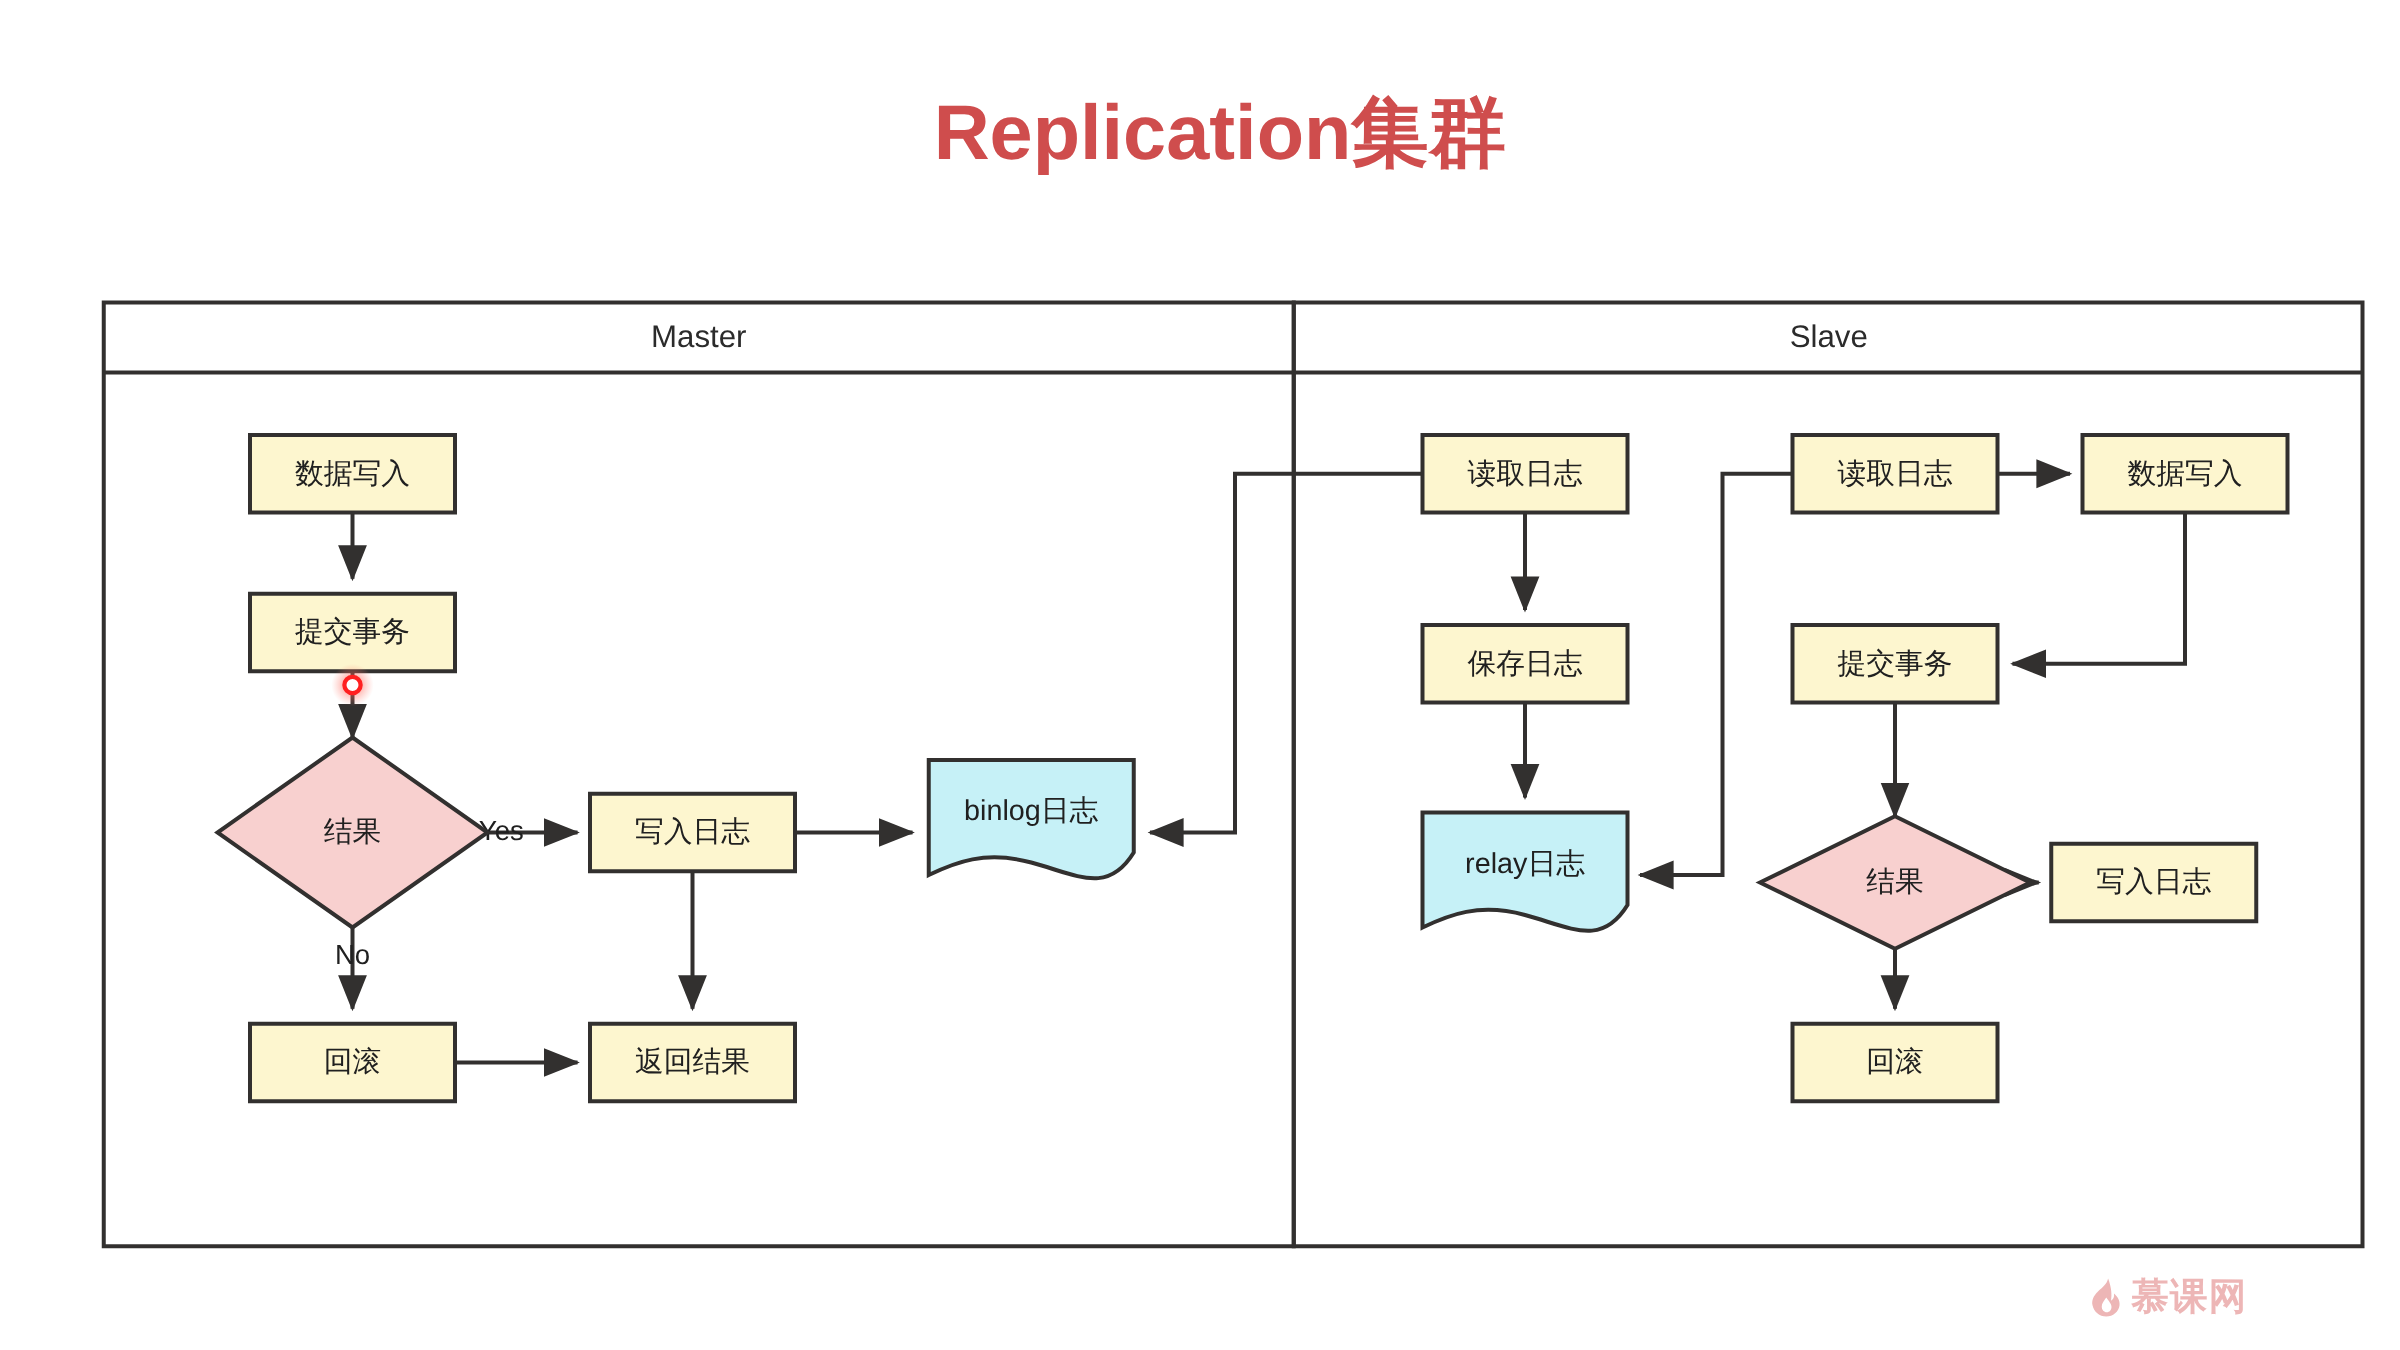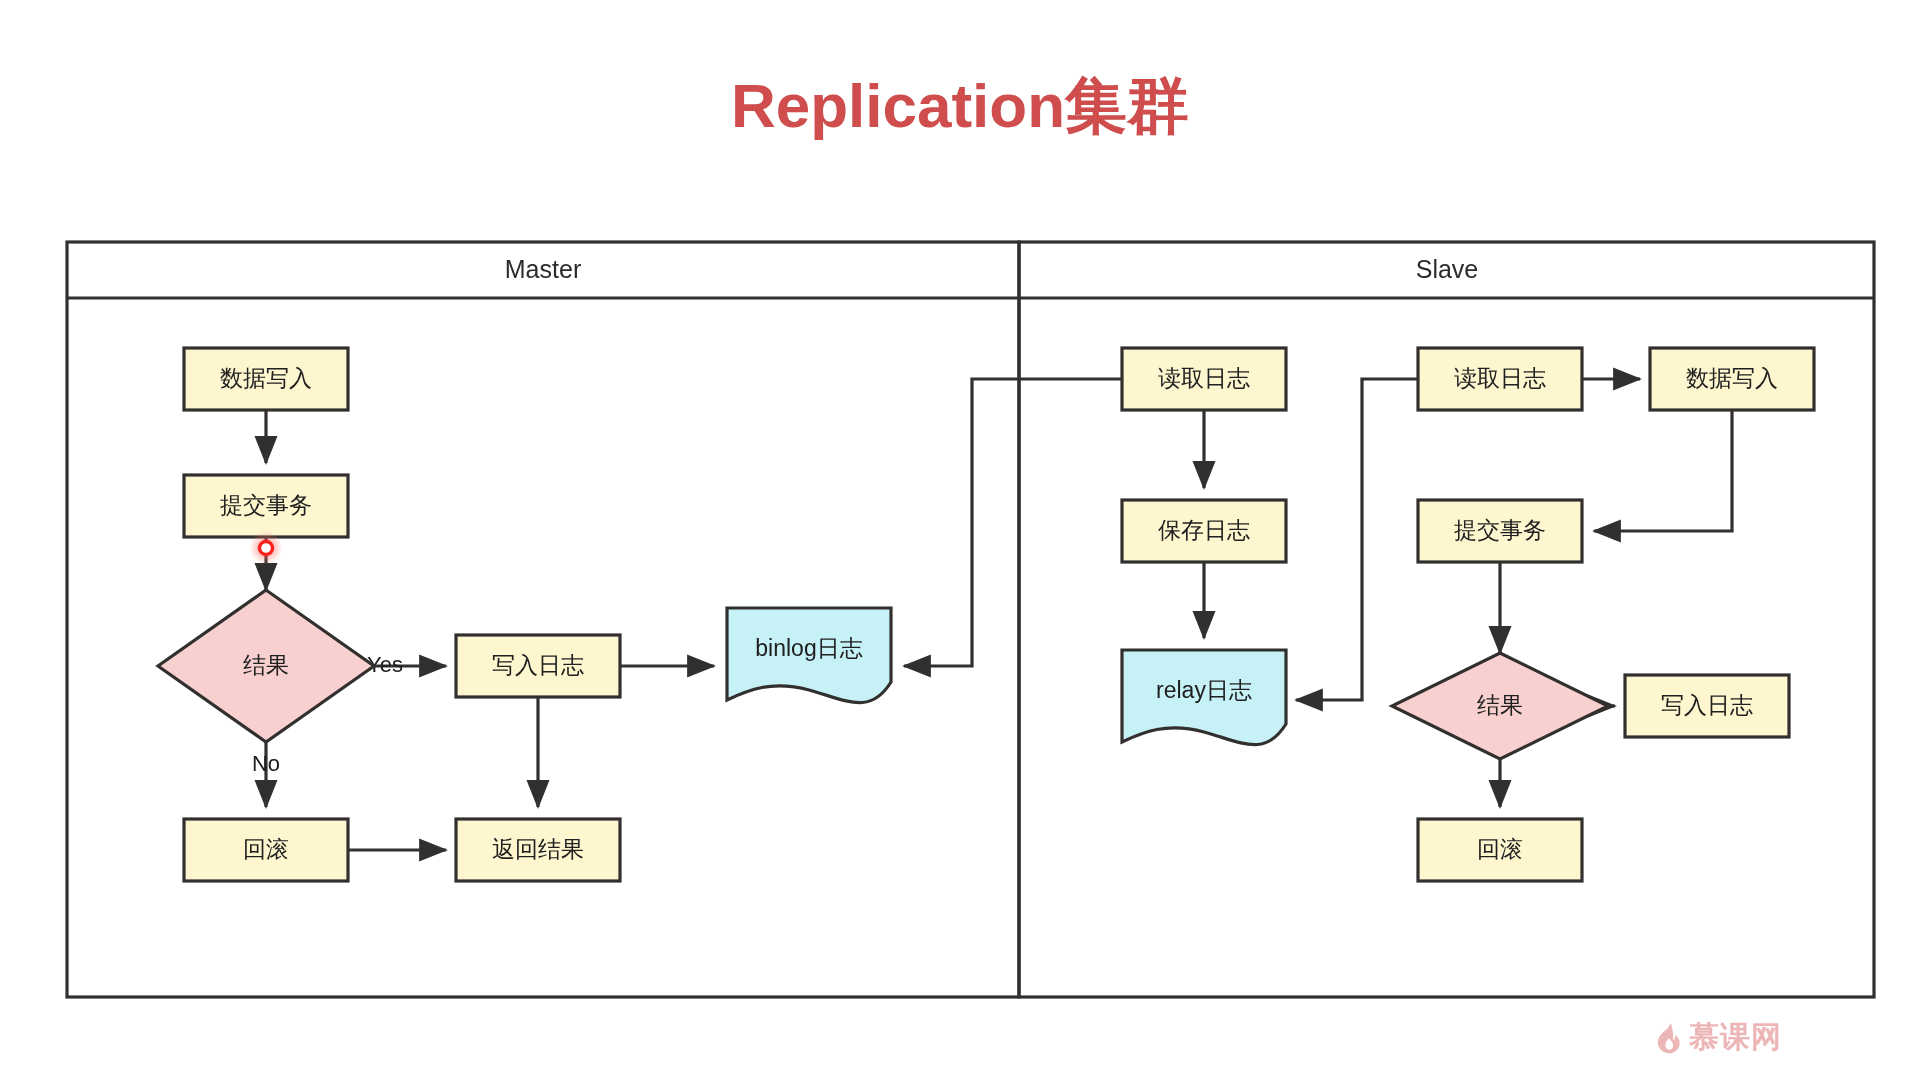--- a/index.html
+++ b/index.html
@@ -9,21 +9,21 @@
   }
   body {
     width: 1920px;
     height: 1080px;
     font-family: "Liberation Sans", "DejaVu Sans", sans-serif;
     overflow: hidden;
     position: relative;
   }
   #stage {
     position: absolute;
-    left: 0; top: 0;
+    left: 16px; top: 0;
     width: 1808px;
     height: 1080px;
   }
   .title {
     position: absolute;
     left: 0;
     top: 64px;
     width: 1920px;
     text-align: center;
     font-size: 62px;

